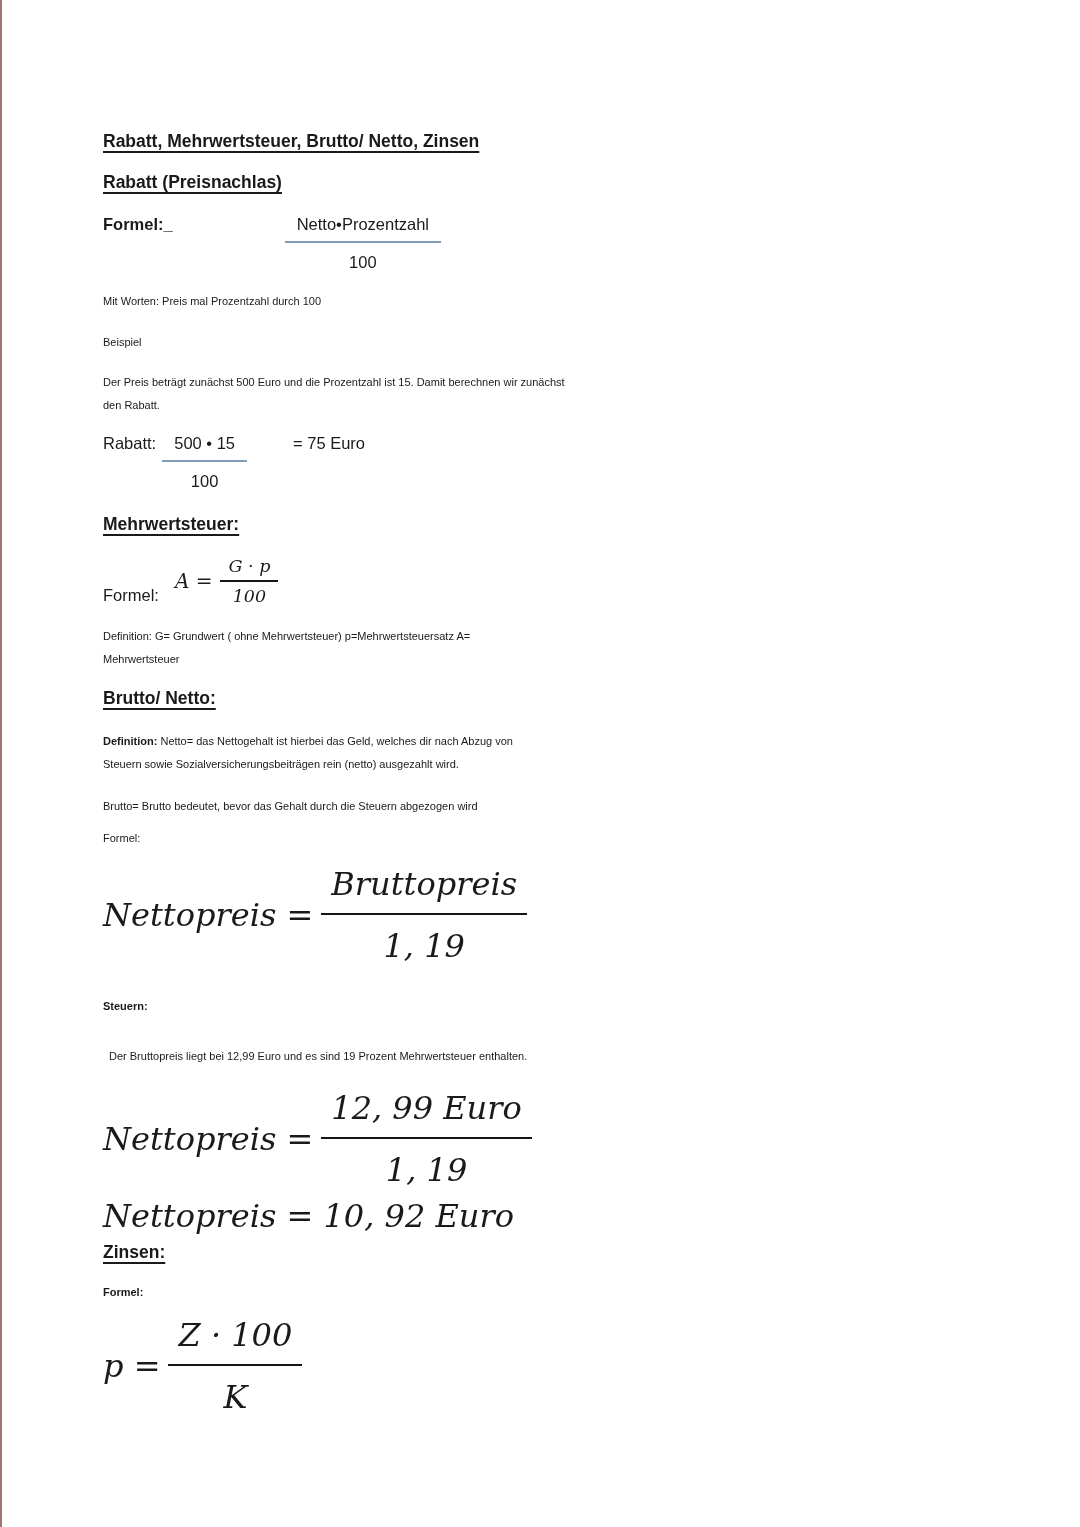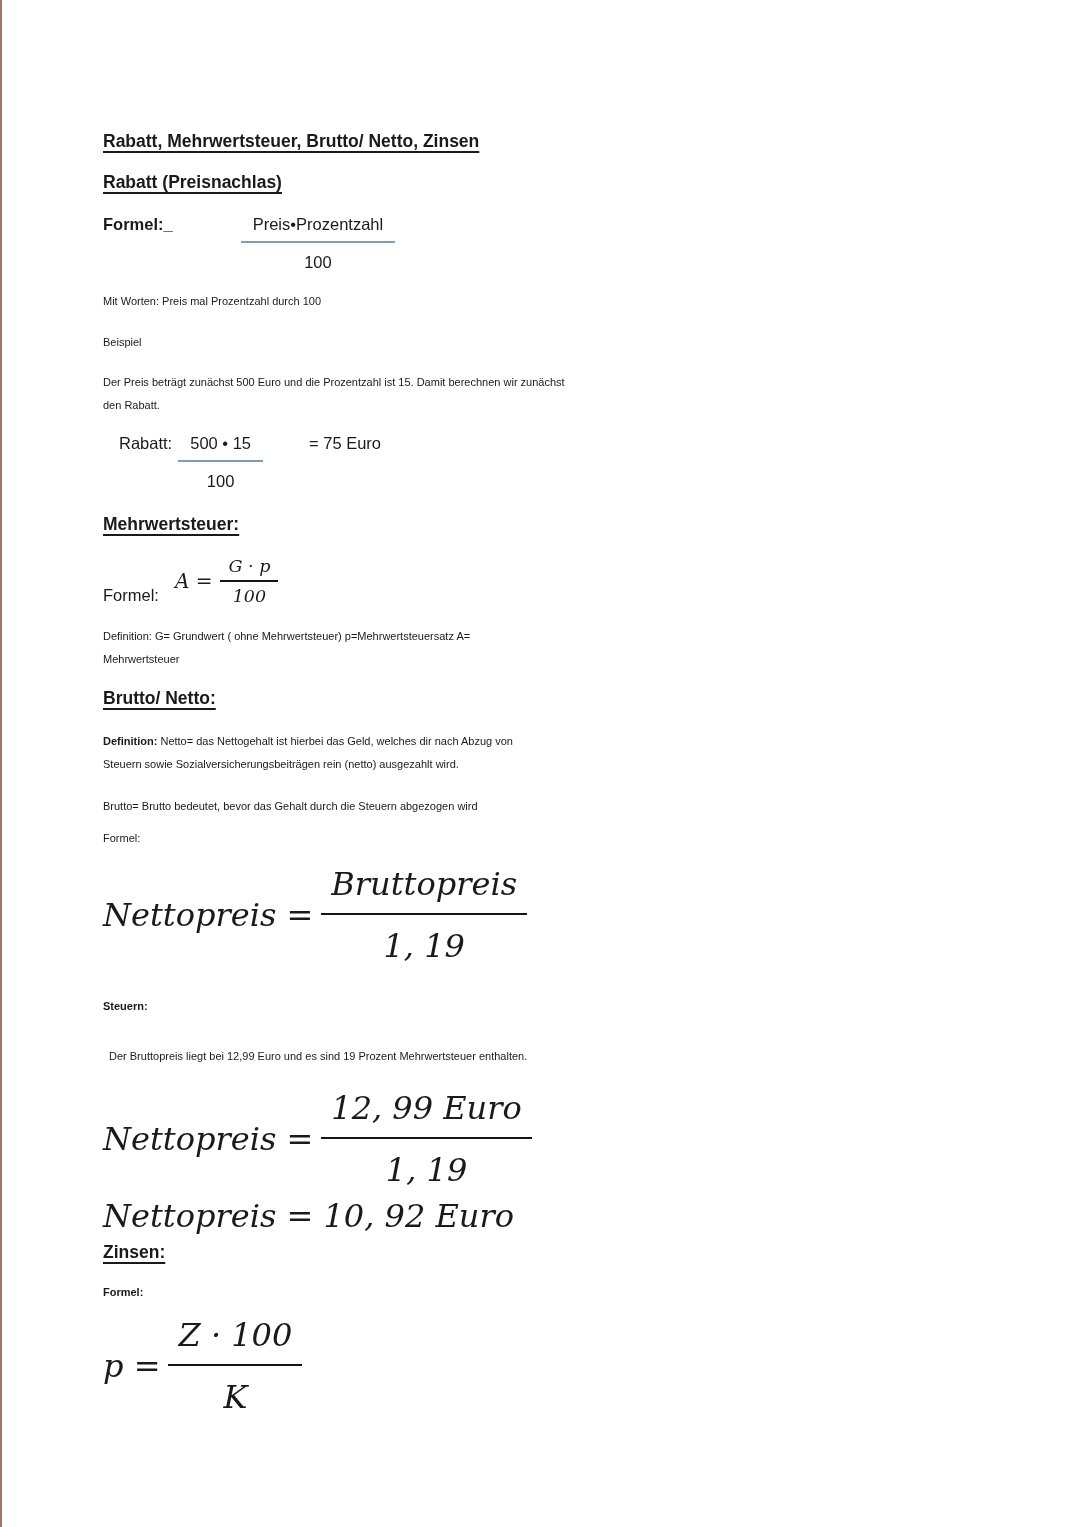--- a/index.html
+++ b/index.html
@@ -88,26 +88,26 @@
   .formula.big { font-size: 32px; }
   .formula.big .math-frac .num { padding: 0 10px 10px 10px; }
   .formula.big .math-frac .den { padding-top: 12px; }
   .math-line { font-size: 32px; line-height: 1.2; }
 
   .formel-math-row { display: flex; align-items: flex-end; }
   .formel-math-row .label { font-size: 16.5px; line-height: 22px; }
   .formel-math-row .formula { margin-left: 16px; }
 
   
-  .mb-formelrow1 { margin-bottom: 17px; }
+  .mb-formelrow1 { margin-bottom: 17px; gap: 44px; }
   .gap-after-label1 { margin-left: 68px; }
   .mb-mitworten { margin-bottom: 18px; }
   .mb-beispiel1 { margin-bottom: 17px; }
   .mb-para1 { margin-bottom: 16px; }
-  .mb-rabattrow { margin-bottom: 22px; margin-left: 16px; }
+  .mb-rabattrow { margin-bottom: 22px; }
   .gap-result { margin-left: 46px; }
   .gap-small { margin-left: 6px; }
   .mb-mwformula { margin-bottom: 19px; }
   .mb-mwdef { margin-bottom: 17px; }
   .mb-defnetto { margin-bottom: 19px; }
   .mb-bruttoline { margin-bottom: 9px; }
   .mb-formel2 { margin-bottom: 15px; }
   .mb-bigformula1 { margin-bottom: 30px; }
   .mb-beispiel2 { margin-bottom: 27px; }
   .mb-para2 { margin-bottom: 21px; }
@@ -124,21 +124,21 @@
 
 <div class="page">
 
   <div class="h-title">Rabatt, Mehrwertsteuer, Brutto/ Netto, Zinsen</div>
 
   <div class="h-section">Rabatt (Preisnachlas)</div>
 
   <div class="frac-row mb-formelrow1">
     <span class="bold">Formel:_</span>
     <span class="sans-frac gap-after-label1">
-      <span class="num">Preis•Prozentzahl</span>
+      <span class="num">Netto•Prozentzahl</span>
       <span class="den">100</span>
     </span>
   </div>
 
   <div class="body-text mb-mitworten">Mit Worten: Preis mal Prozentzahl durch 100</div>
 
   <div class="body-text mb-beispiel1">Beispiel</div>
 
   <div class="body-text mb-para1">Der Preis beträgt zunächst 500 Euro und die Prozentzahl ist 15. Damit berechnen wir zunächst
 den Rabatt.</div>

